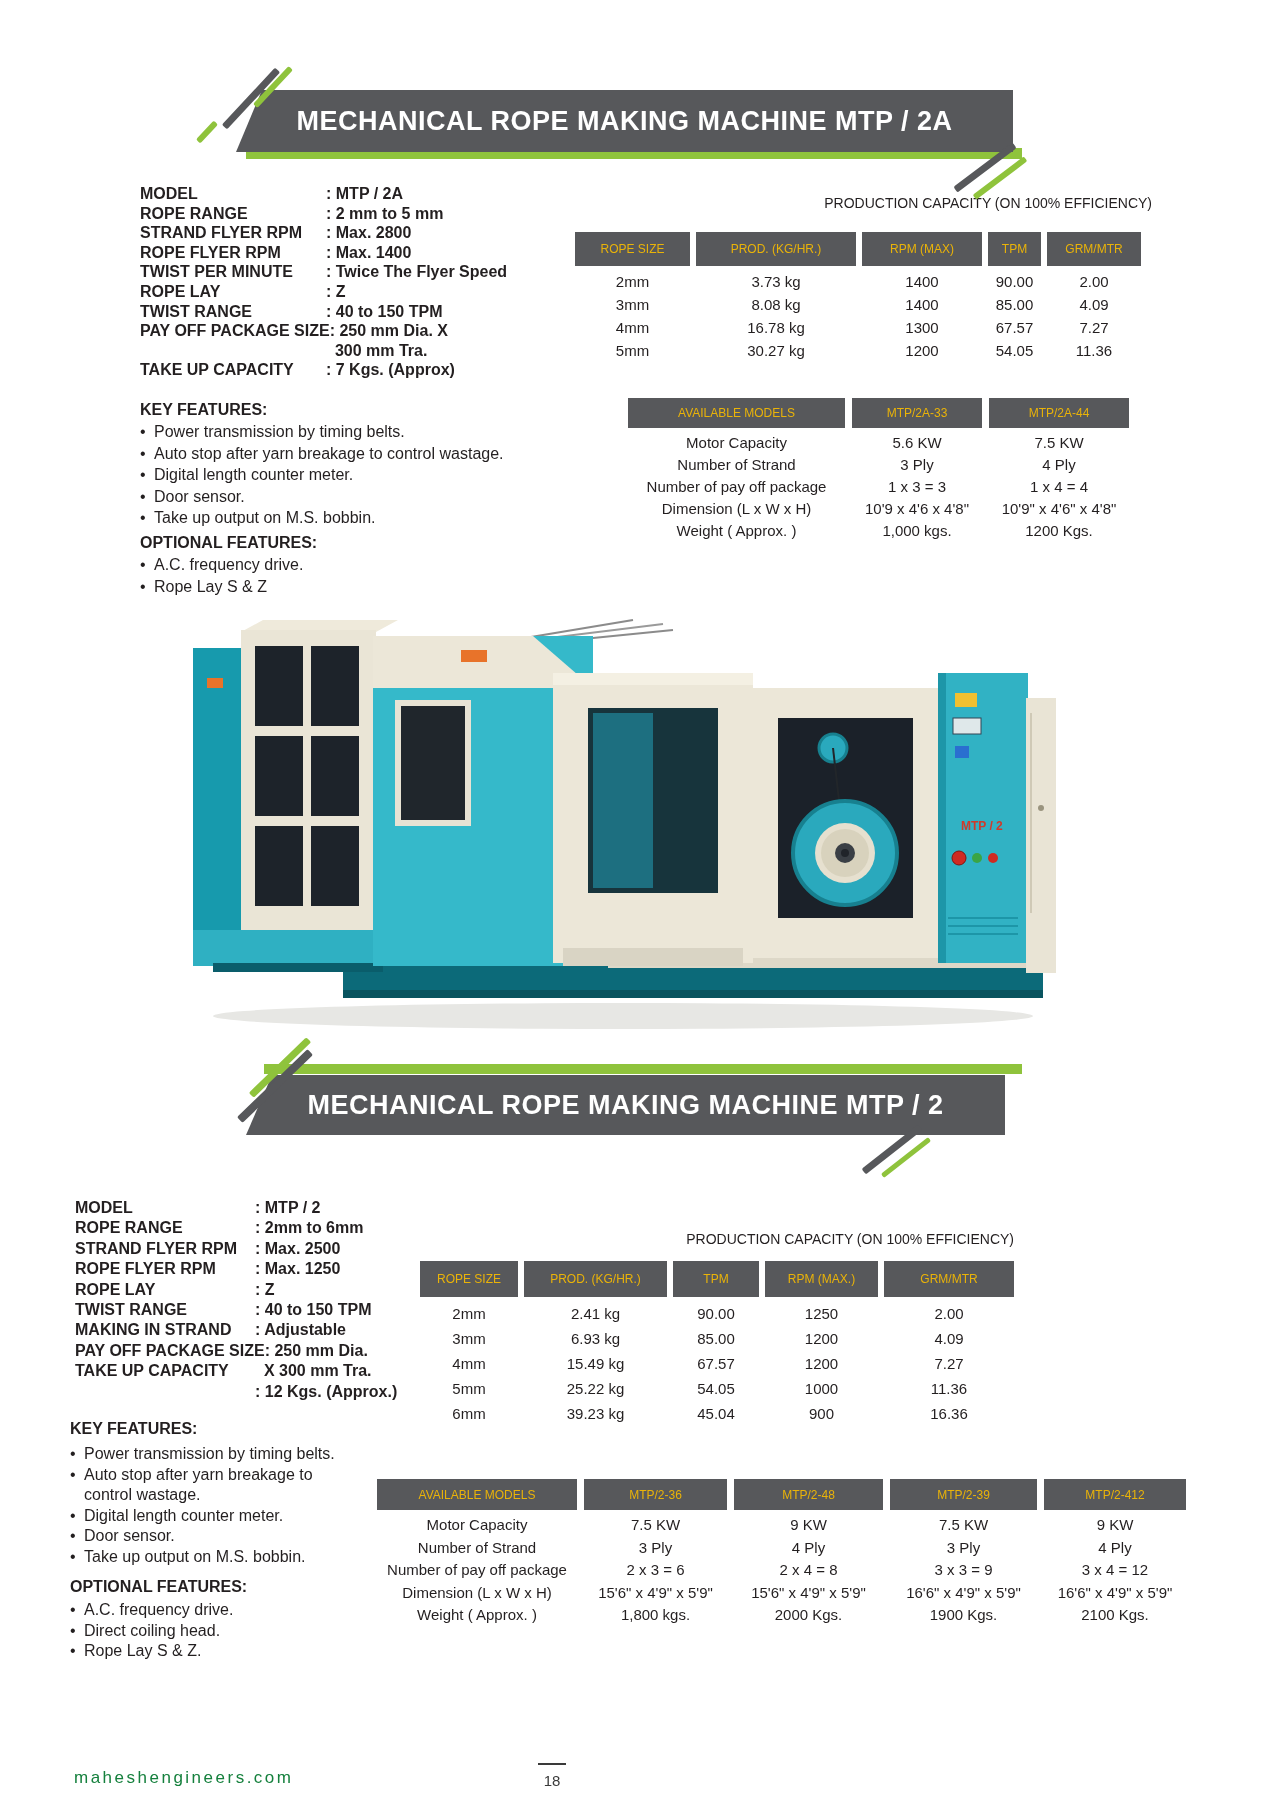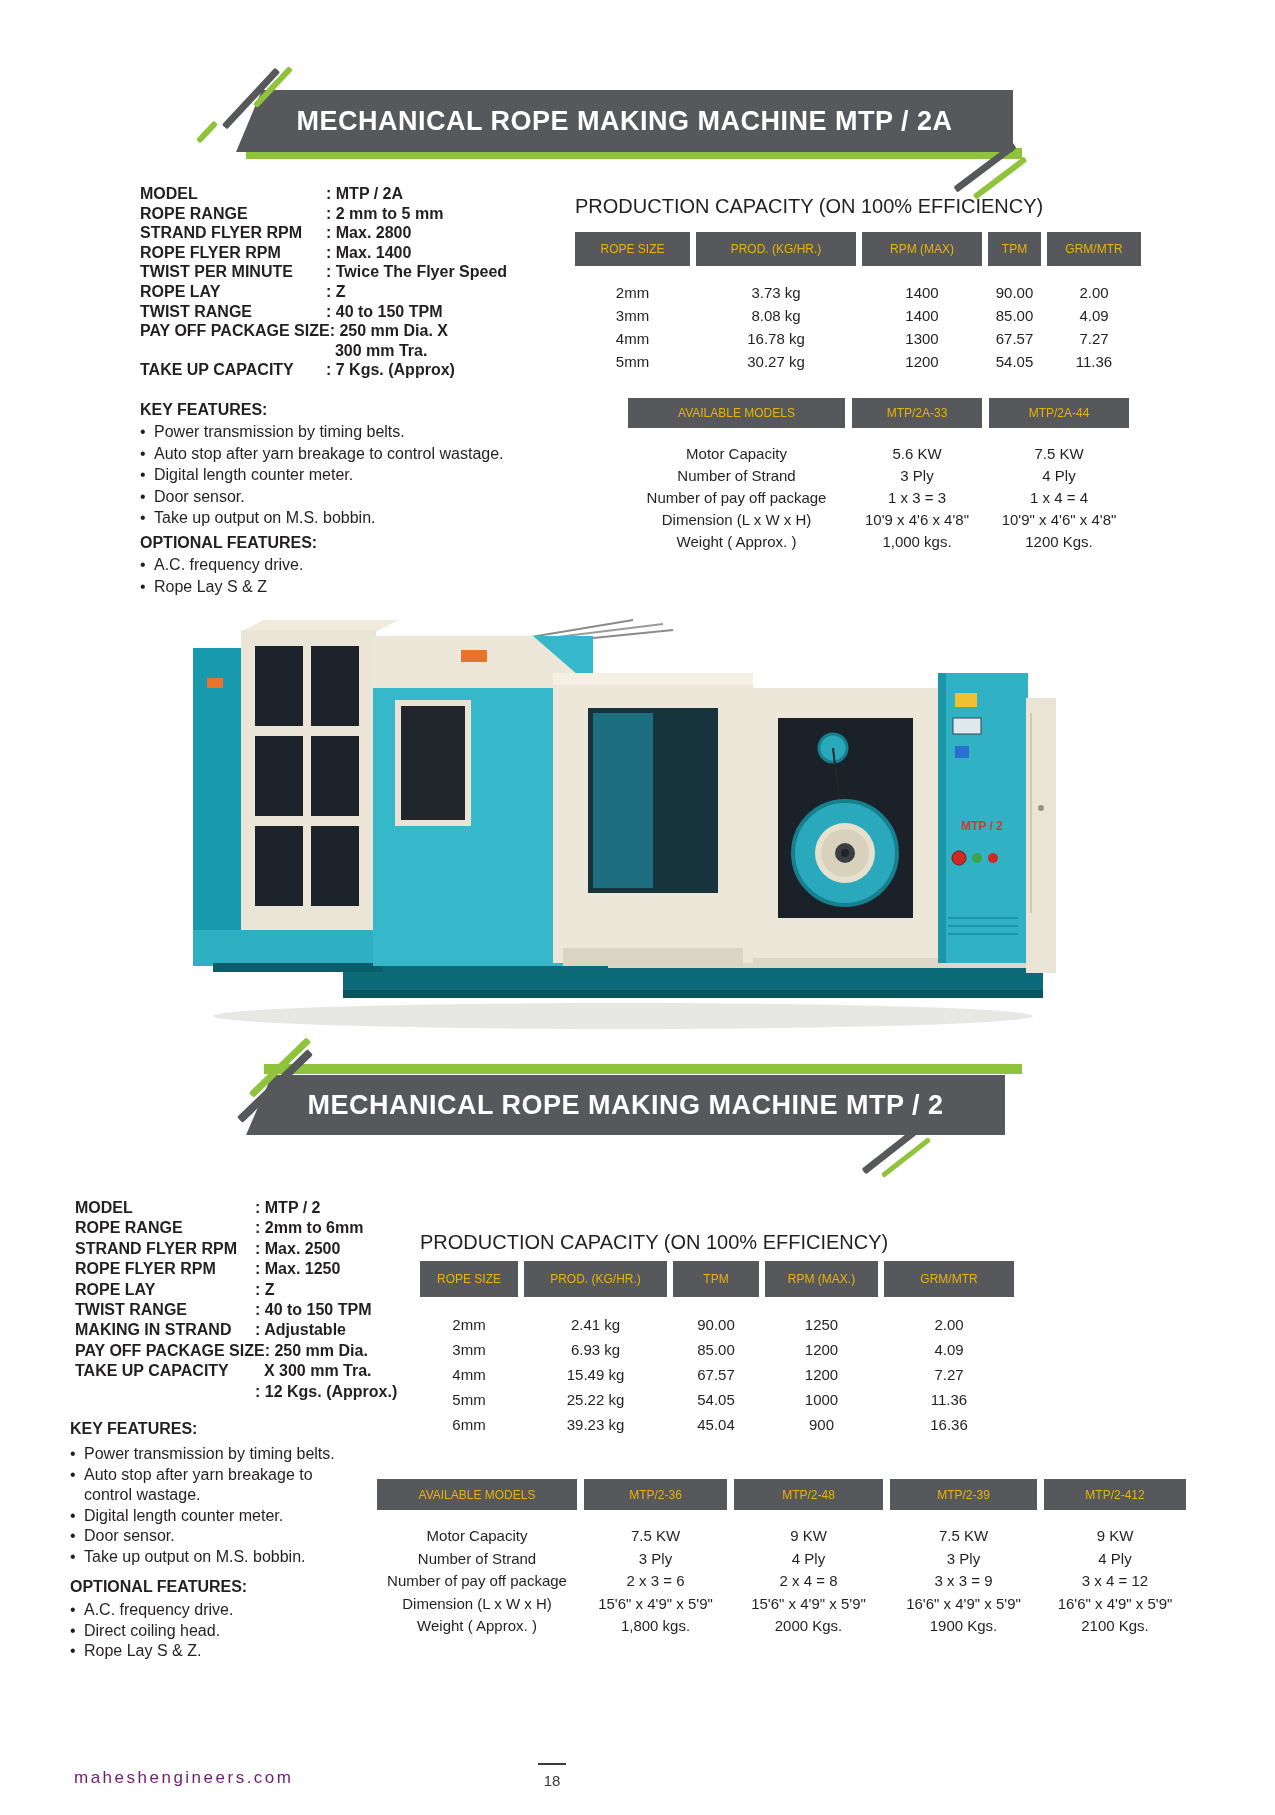--- a/index.html
+++ b/index.html
@@ -30,30 +30,30 @@
 
   
   .speclist{position:absolute;font-size:16px;font-weight:bold;}
   .srow{display:flex;line-height:var(--lh,19.6px);}
   .slabel{flex:0 0 var(--lw,186px);white-space:pre;}
   .svalue{white-space:pre;}
   #specsA{left:140px;top:184px;--lw:186px;--lh:19.6px;}
   #specsB{left:75px;top:1198px;--lw:180px;--lh:20.4px;}
 
   
-  .cap-heading{position:absolute;font-size:20px;text-align:left;}
+  .cap-heading{position:absolute;font-size:14px;text-align:right;}
   #capA{left:575px;top:195px;width:577px;}
   #capB{left:420px;top:1231px;width:594px;}
 
   
   .ptable{position:absolute;}
   .phead{display:flex;gap:6px;}
   .hcell{background:#57585b;color:#eab308;font-weight:400;font-size:12px;
          display:flex;align-items:center;justify-content:center;}
-  .rows{margin-top:15px;}
+  .rows{margin-top:4px;}
   .trow{display:flex;gap:6px;}
   .tcell{text-align:center;font-size:15px;line-height:var(--rh,23px);}
 
   #prodA{left:575px;top:232px;--rh:23px;}
   #prodA .hcell{height:34px;}
   #prodA .c0{width:115px}#prodA .c1{width:160px}#prodA .c2{width:120px}
   #prodA .c3{width:53px}#prodA .c4{width:94px}
 
   #modA{left:628px;top:398px;--rh:22px;}
   #modA .phead,#modA .trow{gap:7px;}
@@ -84,21 +84,21 @@
   #kfTitleB{left:70px;top:1420px;}
   #kfListB{left:70px;top:1444px;width:300px;--lh:20.5px;}
   #optTitleB{left:70px;top:1578px;}
   #optListB{left:70px;top:1600px;width:300px;--lh:20.5px;}
 
   
   .machine{position:absolute;left:193px;top:618px;width:863px;height:415px;}
 
   
   .site{position:absolute;left:74px;top:1768px;font-size:17px;letter-spacing:2.5px;
-        color:#701a75;text-decoration:none;}
+        color:#15803d;text-decoration:none;}
   .pageno-line{position:absolute;left:538px;top:1763px;width:28px;height:2px;background:#3a3a3a;}
   .pageno{position:absolute;left:524px;top:1772px;width:56px;text-align:center;
           font-size:15px;color:#3a3a3a;}
 </style>
 </head>
 <body>
 
 <div class="page">
 
   <div class="slash dark" id="sA1"></div>

